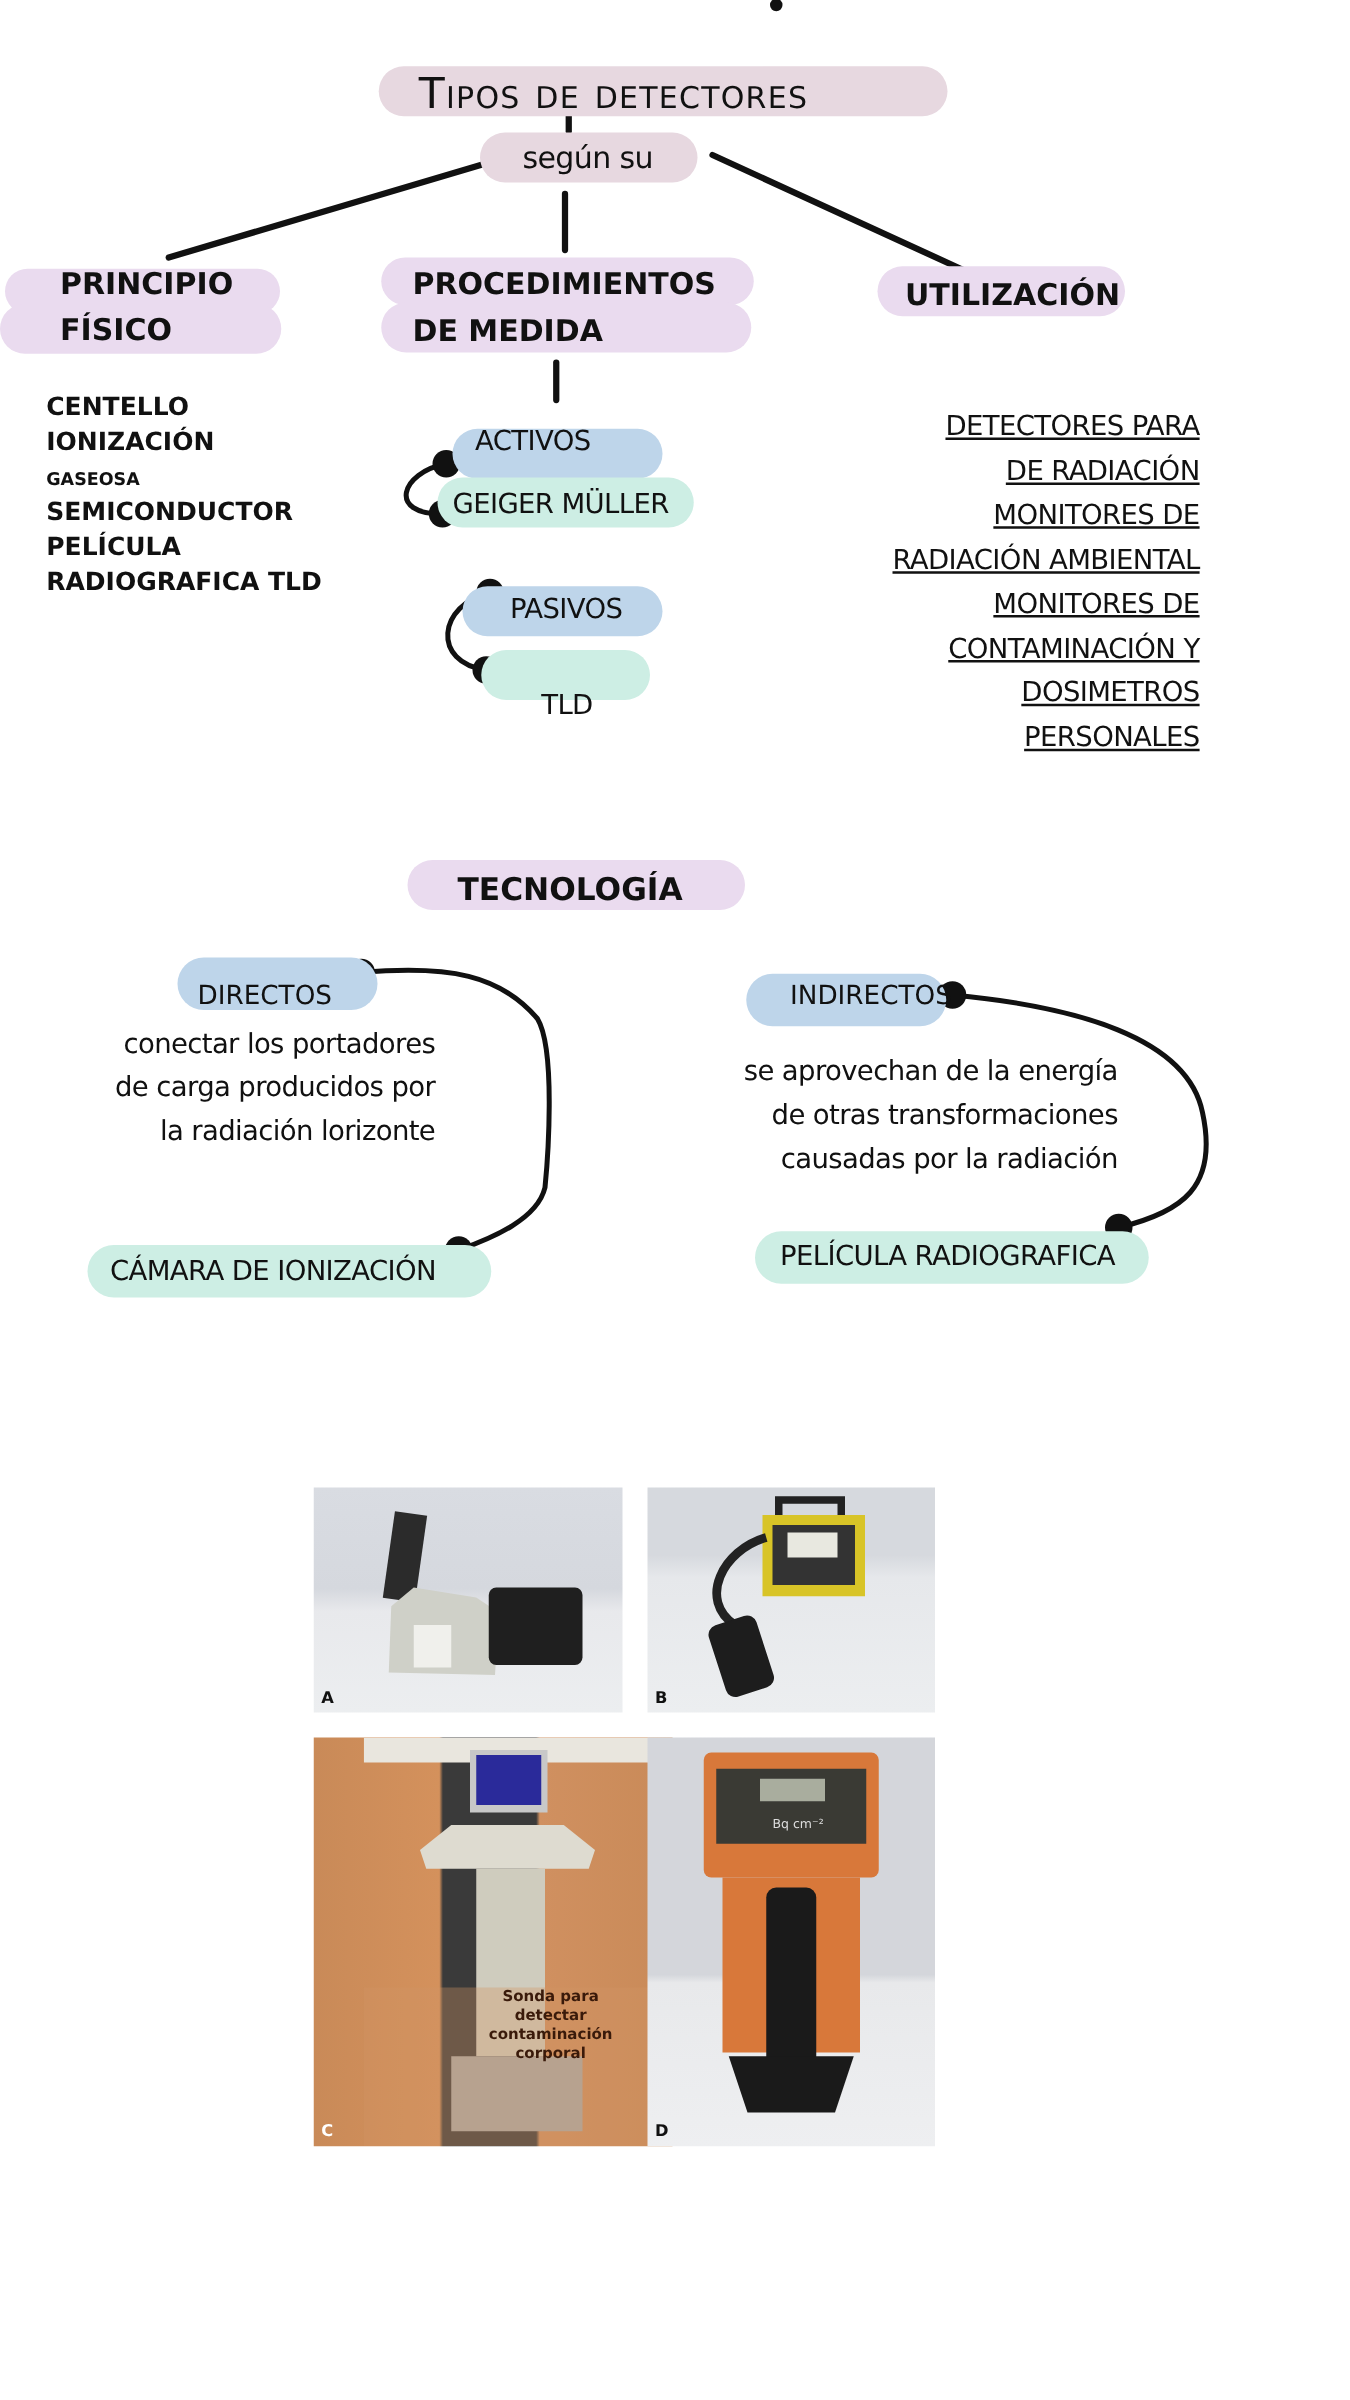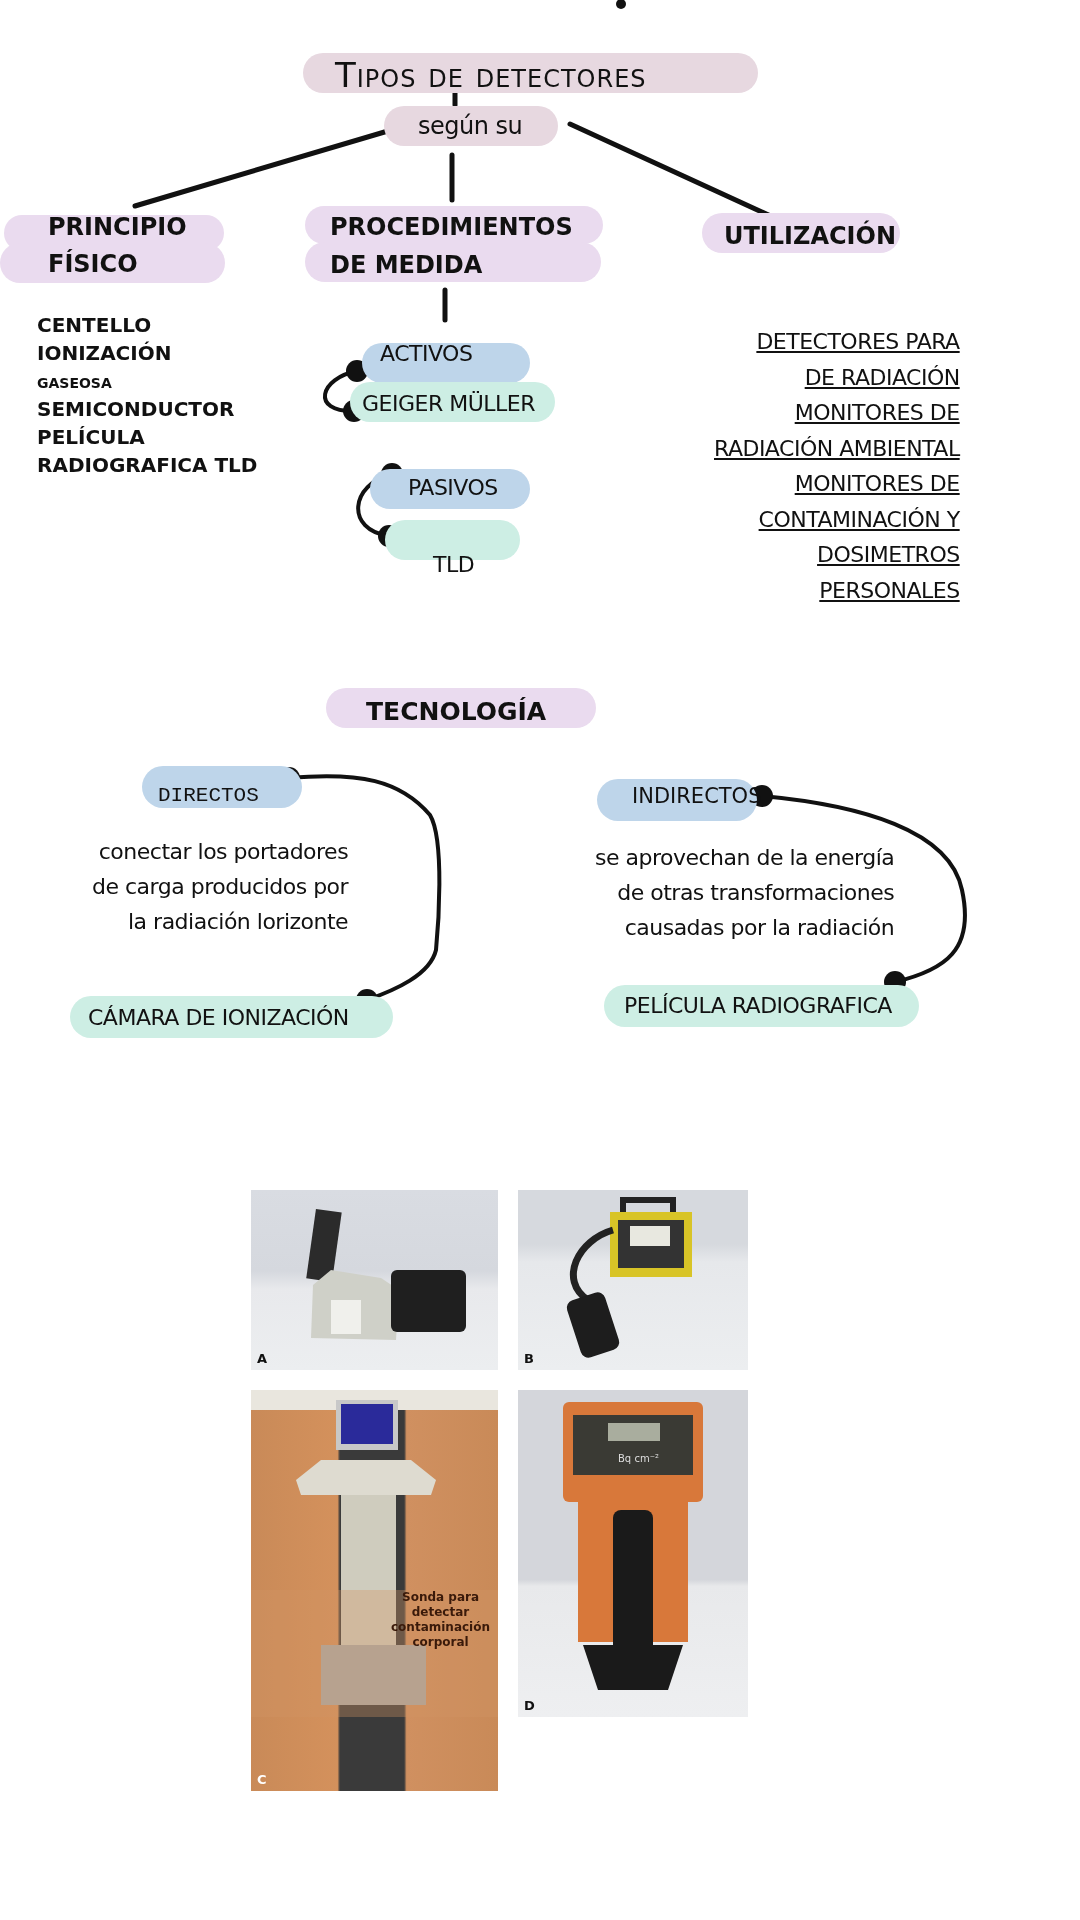--- a/index.html
+++ b/index.html
@@ -99,22 +99,22 @@
   <div>MONITORES DE</div>
   <div>CONTAMINACIÓN Y</div>
   <div>DOSIMETROS</div>
   <div>PERSONALES</div>
 </div>
 
 <div class="pill lilac" style="left:326px;top:688px;width:270px;height:40px;"></div>
 <div class="txt bold" style="left:366px;top:697px;font-size:25px;">TECNOLOGÍA</div>
 
 <div class="pill blue" style="left:142px;top:766px;width:160px;height:42px;"></div>
-<div class="txt bold" style="left:158px;top:784px;font-size:21px;font-weight:normal;font-family:Liberation Mono, monospace;">DIRECTOS</div>
-<div class="list hand" style="left:92px;top:818px;line-height:35px;font-size:22px;margin-top:16px;">
+<div class="txt bold" style="left:158px;top:784px;font-size:21px;font-weight:normal;">DIRECTOS</div>
+<div class="list hand" style="left:92px;top:818px;line-height:35px;font-size:22px;">
   <div>conectar los portadores</div>
   <div>de carga producidos por</div>
   <div>la radiación lorizonte</div>
 </div>
 <div class="pill mint" style="left:70px;top:996px;width:323px;height:42px;"></div>
 <div class="txt hand" style="left:88px;top:1005px;font-size:22px;">CÁMARA DE IONIZACIÓN</div>
 
 <div class="pill blue" style="left:597px;top:779px;width:160px;height:42px;"></div>
 <div class="txt" style="left:632px;top:784px;font-size:21px;">INDIRECTOS</div>
 <div class="list hand" style="left:595px;top:840px;line-height:35px;font-size:22px;">
@@ -142,21 +142,21 @@
       <path d="M105 22 L105 10 L155 10 L155 22" stroke="#222" stroke-width="6" fill="none"></path>
       <rect x="92" y="22" width="82" height="65" fill="#d8c427"></rect>
       <rect x="100" y="30" width="66" height="48" fill="#333"></rect>
       <rect x="112" y="36" width="40" height="20" fill="#e8e8e0"></rect>
       <path d="M95 40 C 60 50, 40 90, 70 110" stroke="#222" stroke-width="7" fill="none"></path>
       <rect x="55" y="105" width="40" height="60" rx="8" fill="#1d1d1d" transform="rotate(-18 75 135)"></rect>
     </svg>
     <div class="label">B</div>
   </div>
 
-  <div class="photo" style="left:251px;top:1390px;width:247px;height:401px;background:linear-gradient(90deg,#c98a58 0%, #d4915c 35%, #3a3a3a 36%, #3a3a3a 62%, #d09060 63%, #c98a58 100%);">
+  <div class="photo" style="left:251px;top:1390px;width:247px;height:327px;background:linear-gradient(90deg,#c98a58 0%, #d4915c 35%, #3a3a3a 36%, #3a3a3a 62%, #d09060 63%, #c98a58 100%);padding-left:40px;">
     <svg width="247" height="327">
       <rect x="0" y="0" width="247" height="20" fill="#e9e6de"></rect>
       <rect x="85" y="10" width="62" height="50" fill="#c8c8c8"></rect>
       <rect x="90" y="14" width="52" height="40" fill="#2a2a9a"></rect>
       <path d="M45 90 L70 70 L160 70 L185 90 L180 105 L50 105 Z" fill="#dedbd0"></path>
       <rect x="90" y="105" width="55" height="150" fill="#cfccbe"></rect>
       <rect x="70" y="255" width="105" height="60" fill="#a9a9a6"></rect>
       <rect x="0" y="200" width="247" height="127" fill="#d29564" opacity="0.35"></rect>
     </svg>
     <div class="txt bold" style="left:140px;top:200px;font-size:12px;line-height:15px;text-align:center;color:#3a1a0a;">

